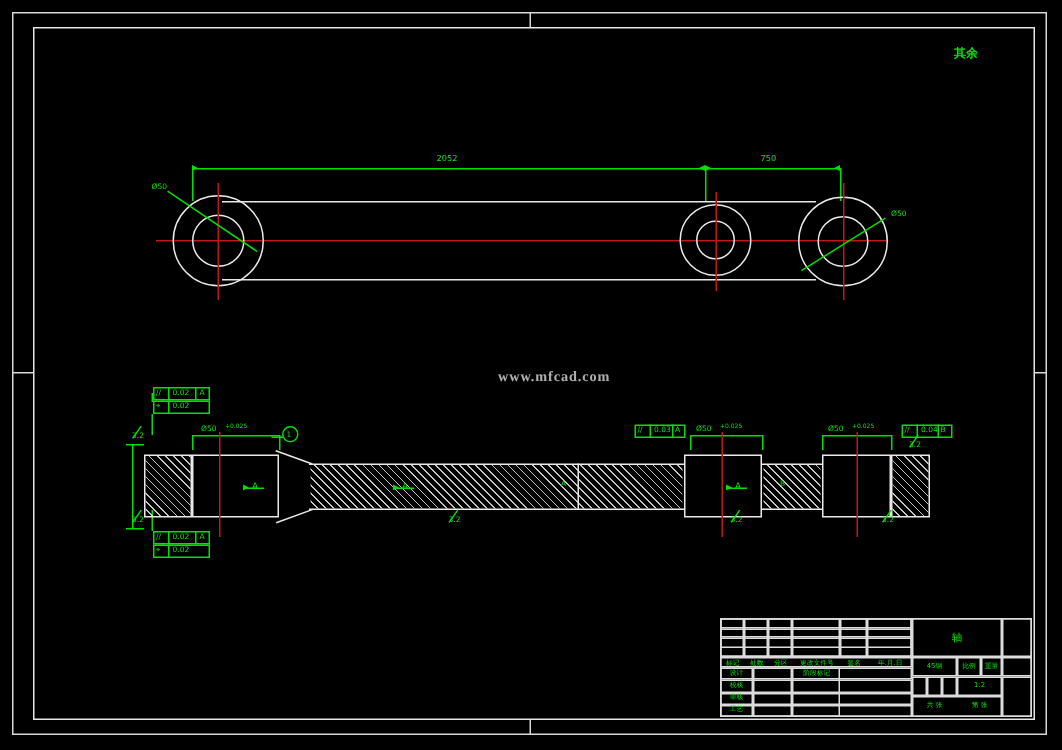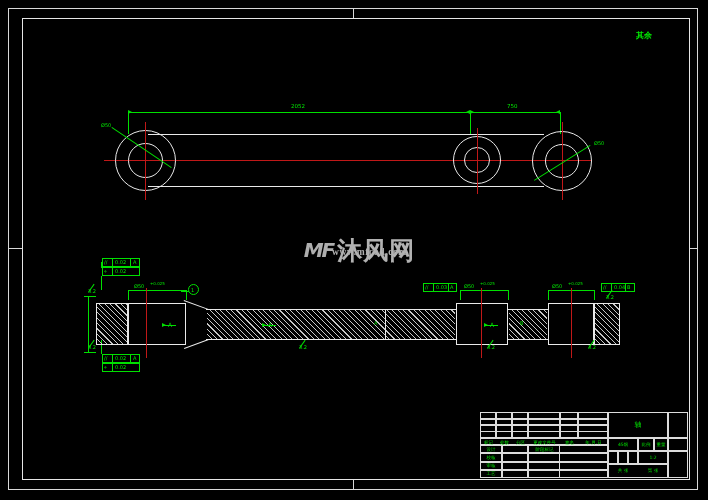--- a/index.html
+++ b/index.html
@@ -240,24 +240,20 @@
 
     <div class="gtxt" style="left:374px;top:320px;">A</div>
     <div class="gtxt" style="left:520px;top:320px;">B</div>
 
     <div class="gl" style="left:88px;top:296px;width:1px;height:56px;"></div>
     <div class="gl" style="left:84px;top:296px;width:12px;height:1px;"></div>
     <div class="gl" style="left:84px;top:352px;width:12px;height:1px;"></div>
   </div>
 
   <div id="watermark">
-    <div id="wm-row">
-      <span id="wm-mf">MF</span>
-      <span id="wm-cn">沐风网</span>
-    </div>
     <div id="wm-url">www.mfcad.com</div>
   </div>
 
 
   <div id="titleblock">
 
     <div class="cell" style="left:0;top:0;width:208px;height:66px;"></div>
 
     <div class="cell" style="left:0;top:0;width:128px;height:26px;"></div>
     <div class="cell" style="left:0;top:0;width:16px;height:26px;"></div>

